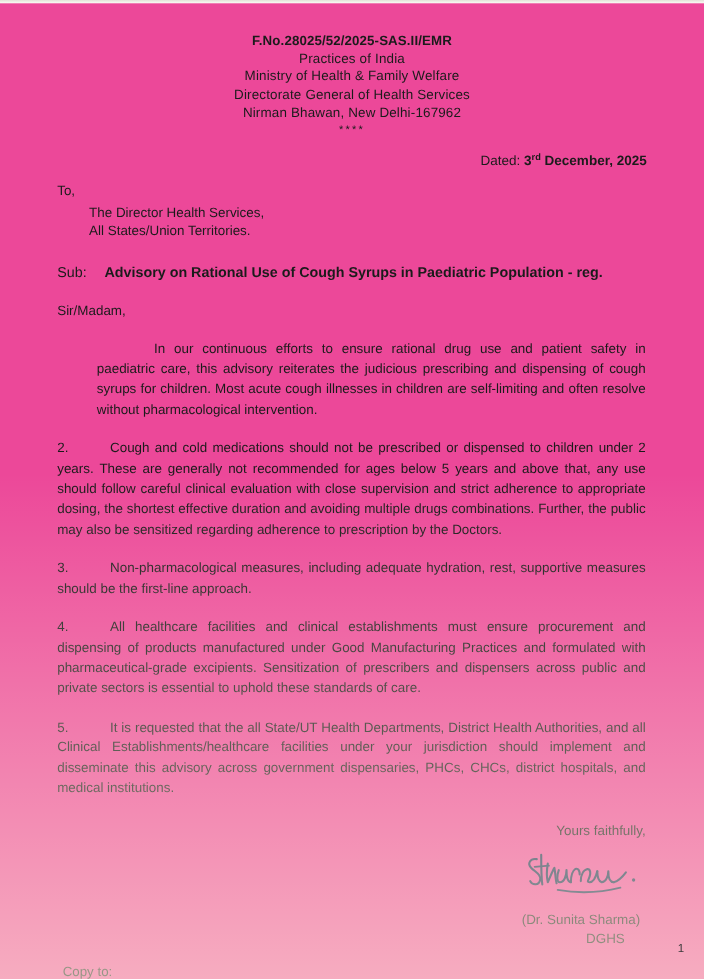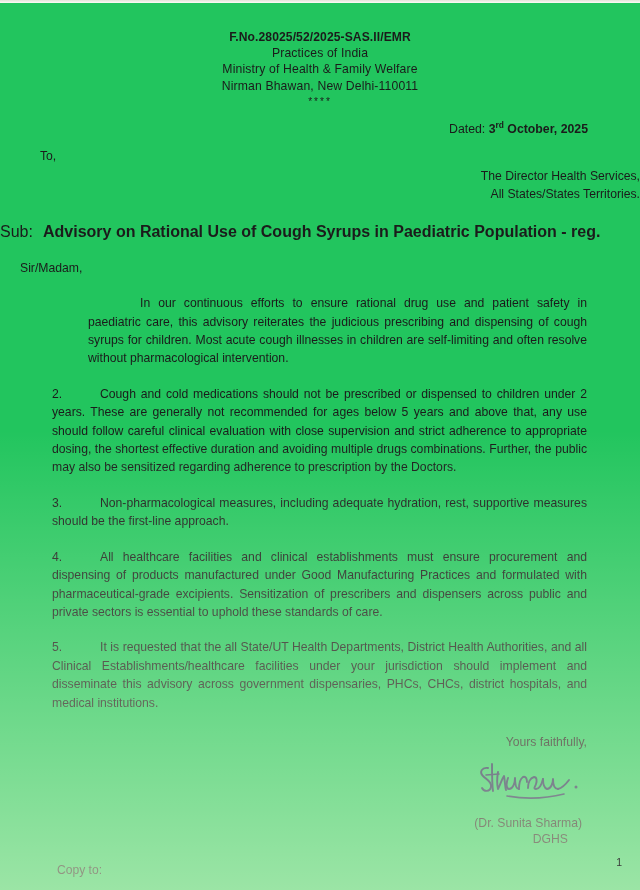--- a/index.html
+++ b/index.html
@@ -8,21 +8,21 @@
     padding: 0;
     background: #ffffff;
   }
   body {
     font-family: "Liberation Sans", sans-serif;
   }
   #page {
     position: relative;
     width: 640px;
     height: 890px;
-    background: #22c55e;
+    background: #ec4899;
     overflow: hidden;
     color: #1b1b1b;
   }
   
   #page::before {
     content: "";
     position: absolute;
     left: 0; top: 0;
     width: 100%;
     height: 3px;
@@ -79,48 +79,48 @@
   .date-value sup {
     font-size: 8.4px;
     vertical-align: super;
     line-height: 0;
     margin-top: 28px;
   }
 
   
   .to-block { margin-top: 12px; }
   .to-word {
-    padding-left: 40px;
+    padding-left: 52px;
     font-size: 12.2px;
     line-height: 17px;
   }
   .to-lines {
     padding-left: 81px;
     font-size: 12.2px;
     line-height: 17.5px;
     margin-top: 3px;
-    text-align: right;
   }
 
   
   .subject-row {
     margin-top: 20px;
-    font-size: 16px;
+    padding-left: 52px;
+    font-size: 13px;
     display: flex;
   }
   .subject-label {
     width: 43px;
     flex: none;
   }
   .subject-text { font-weight: bold; }
 
   
   .salutation {
     margin-top: 20px;
-    padding-left: 20px;
+    padding-left: 52px;
     font-size: 12.2px;
   }
   .body-wrap {
     padding-left: 52px;
     padding-right: 53px;
   }
   p.para {
     font-size: 12.2px;
     line-height: 18.4px;
     text-align: justify;
@@ -180,34 +180,35 @@
 </head>
 <body>
 
 <div id="page">
   <div class="sheet">
 
     <div class="letterhead">
       <div class="lh-ref">F.No.28025/52/2025-SAS.II/EMR</div>
       <div class="lh-line">Practices of India</div>
       <div class="lh-line">Ministry of Health &amp; Family Welfare</div>
-      <div class="lh-line">Nirman Bhawan, New Delhi-110011</div>
+      <div class="lh-line">Directorate General of Health Services</div>
+      <div class="lh-line">Nirman Bhawan, New Delhi-167962</div>
       <div class="lh-dots">****</div>
     </div>
 
     <div class="date-row">
       <span class="date-label">Dated:</span>
-      <span class="date-value"><span>3</span><sup>rd</sup><span> October, 2025</span></span>
+      <span class="date-value"><span>3</span><sup>rd</sup><span> December, 2025</span></span>
     </div>
 
     <div class="to-block">
       <div class="to-word">To,</div>
       <div class="to-lines">
         <div>The Director Health Services,</div>
-        <div>All States/States Territories.</div>
+        <div>All States/Union Territories.</div>
       </div>
     </div>
 
     <div class="subject-row">
       <span class="subject-label">Sub:</span>
       <span class="subject-text">Advisory on Rational Use of Cough Syrups in Paediatric Population - reg.</span>
     </div>
 
     <div class="salutation">Sir/Madam,</div>
 

